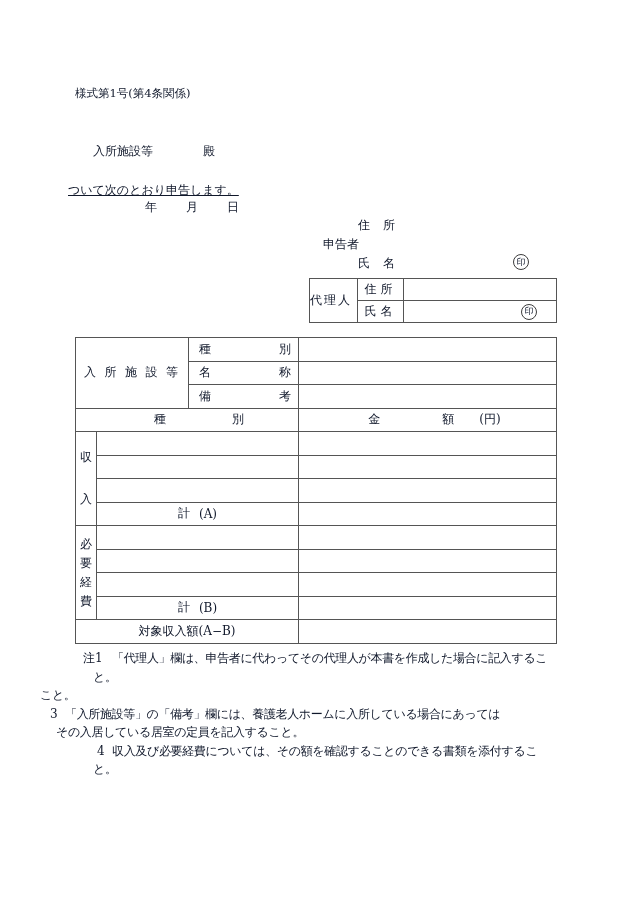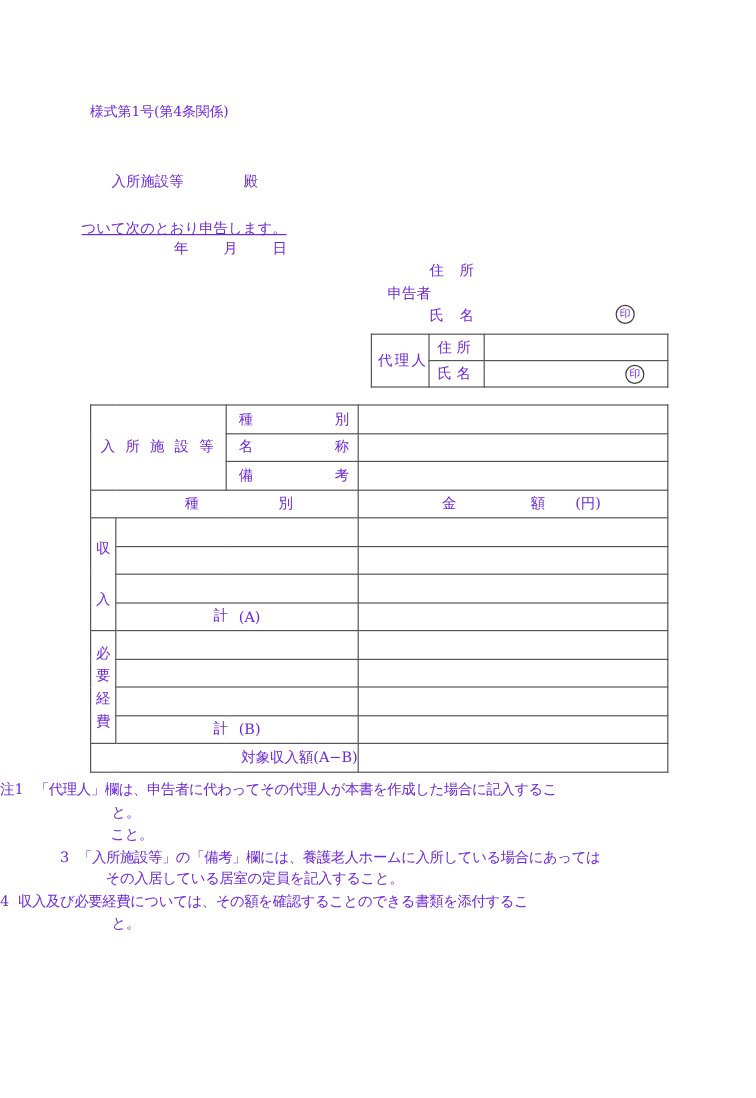--- a/index.html
+++ b/index.html
@@ -1,21 +1,21 @@
 <!DOCTYPE html>
 <html><head>
 <meta charset="utf-8">
 <style>
   html,body{margin:0;padding:0;background:#e8e8e8;}
   .page{
     position:relative;
     width:630px;height:915px;
     background:#ffffff;
     font-family:"DejaVu Serif","Liberation Serif",serif;
-    color:#6d28d9;
+    color:#0f172a;
     font-size:12px;
     overflow:hidden;
   }
   .abs{position:absolute;white-space:nowrap;}
   .form-number{left:75px;top:86px;font-size:11.5px;}
   .form-title{left:245px;top:121px;font-size:12.5px;letter-spacing:11.3px;}
   .addressee{left:93px;top:143px;}
   .honorific{margin-left:50px;}
   .body-line1{left:93px;top:162px;letter-spacing:-0.25px;}
   .body-line2{left:68px;top:182px;text-decoration:underline;}
@@ -28,38 +28,38 @@
     width:14px;height:14px;border:1px solid #3c3c3c;border-radius:50%;
     font-size:9px;letter-spacing:0;line-height:1;
   }
   .decl-seal{left:513px;top:254px;}
 
   table{border-collapse:collapse;table-layout:fixed;}
   td{border:1px solid #555;padding:0;font-size:12px;vertical-align:middle;overflow:hidden;}
 
   .agent-table{left:309px;top:278px;}
   .agent-table td{height:21px;}
-  .agent-label-cell{text-align:right;letter-spacing:2px;}
+  .agent-label-cell{text-align:left;letter-spacing:2px;}
   .agent-field-label{text-align:center;letter-spacing:4px;}
   .agent-name-value{text-align:right;padding-right:19px;}
 
   .main-table{left:75px;top:337px;border:1px solid #333;}
   .main-table td{height:22.5px;}
   .facility-label-cell{padding-left:8px;letter-spacing:8.5px;}
   .justify-cell{display:flex;justify-content:space-between;align-items:center;padding:0 7px 0 10px;height:100%;}
   .center-gap{display:flex;justify-content:center;align-items:center;height:100%;}
   .type-header{gap:66px;padding-left:24px;}
   .amount-header span:nth-child(2){margin-left:62px;}
   .amount-header span:nth-child(3){margin-left:25px;}
   .amount-header{padding-left:14px;}
   .vstack{display:flex;flex-direction:column;align-items:center;justify-content:center;height:100%;}
   .vstack-2{gap:25px;}
   .vstack-4{gap:7px;line-height:12px;}
   .total-cell{gap:9px;}
-  .target-cell{text-align:right;}
+  .target-cell{text-align:center;}
 
   .notes{position:absolute;left:0;top:650px;width:630px;letter-spacing:-0.35px;}
   .note-line{height:18.57px;white-space:nowrap;}
   .note-num{display:inline-block;letter-spacing:0;}
 </style>
 </head>
 <body>
 
 <div class="page">
 
@@ -210,22 +210,22 @@
       <td></td>
     </tr>
     <tr>
       <td colspan="3" class="target-cell">対象収入額(A−B)</td>
       <td></td>
     </tr>
   </tbody>
     </table>
 
   <div class="notes">
-    <div class="note-line" style=""><span class="note-num" style="width:29px">注1</span><span>「代理人」欄は、申告者に代わってその代理人が本書を作成した場合に記入するこ</span></div>
+    <div class="note-line" style="padding-left:83px"><span class="note-num" style="width:29px">注1</span><span>「代理人」欄は、申告者に代わってその代理人が本書を作成した場合に記入するこ</span></div>
     <div class="note-line" style="padding-left:93px">と。</div>
-    <div class="note-line" style="padding-left:92px">こと。</div>
+    <div class="note-line" style="padding-left:40px">こと。</div>
     <div class="note-line" style="padding-left:50px"><span class="note-num" style="width:15px">3</span><span>「入所施設等」の「備考」欄には、養護老人ホームに入所している場合にあっては</span></div>
-    <div class="note-line" style="padding-left:88px">その入居している居室の定員を記入すること。</div>
-    <div class="note-line" style=""><span class="note-num" style="width:15px">4</span><span>収入及び必要経費については、その額を確認することのできる書類を添付するこ</span></div>
+    <div class="note-line" style="padding-left:56px">その入居している居室の定員を記入すること。</div>
+    <div class="note-line" style="padding-left:97px"><span class="note-num" style="width:15px">4</span><span>収入及び必要経費については、その額を確認することのできる書類を添付するこ</span></div>
     <div class="note-line" style="padding-left:93px">と。</div>
   </div>
 
 </div>
 
 </body></html>

